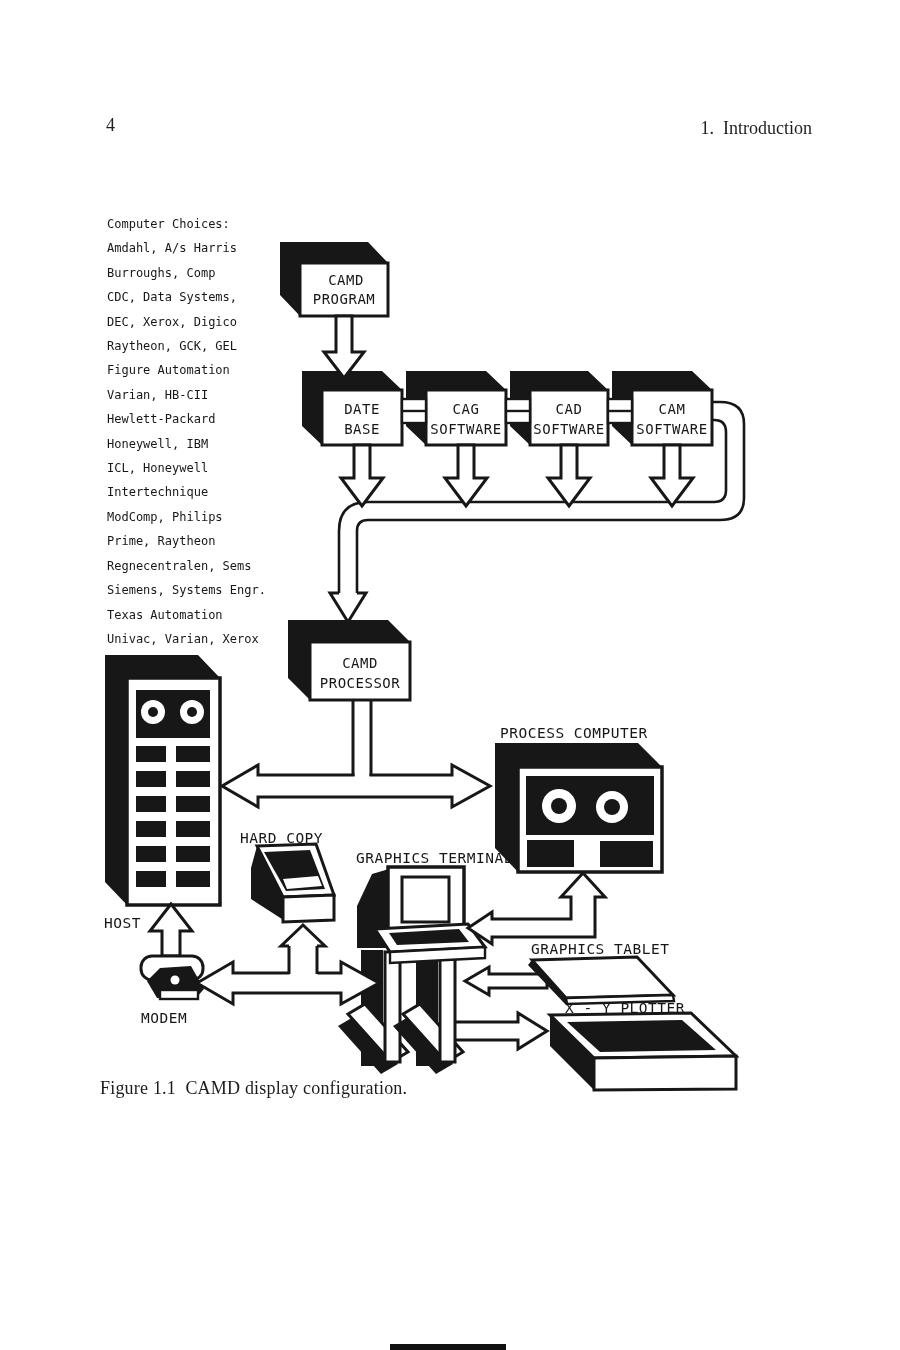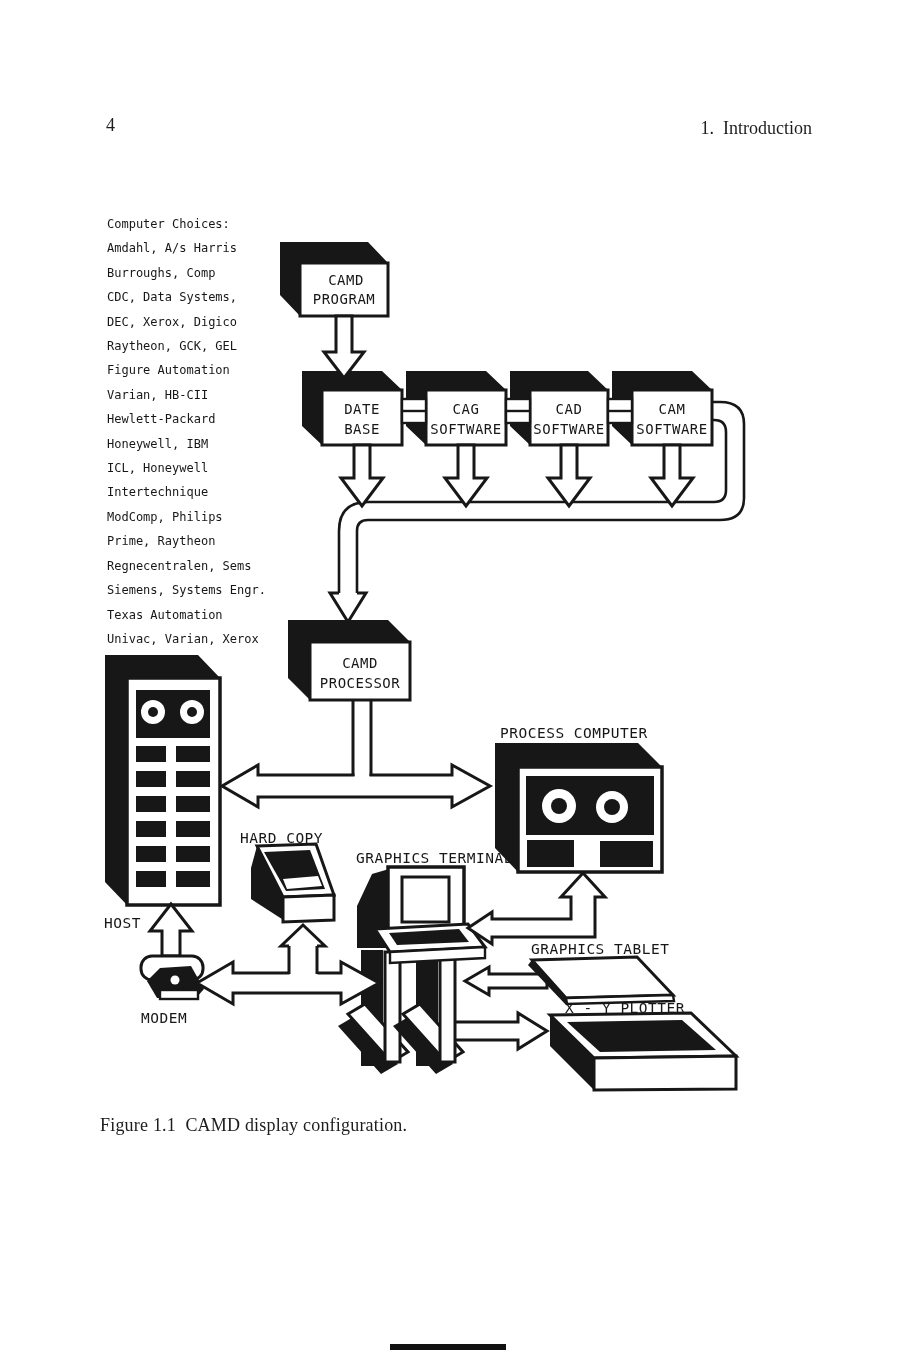--- a/index.html
+++ b/index.html
@@ -4,21 +4,21 @@
 <style>
   html,body{margin:0;padding:0;}
   body{width:900px;height:1350px;position:relative;background:#ffffff;overflow:hidden;
        font-family:"DejaVu Sans Mono",monospace;}
   .abs{position:absolute;}
   .serif{font-family:"Liberation Serif",serif;color:#1d1d1d;}
   .mono{font-family:"DejaVu Sans Mono",monospace;color:#171717;}
   #pageno{left:106px;top:115px;font-size:18px;}
   #chapter{right:88px;top:118px;font-size:18px;white-space:pre;}
   #choices{left:107px;top:212px;line-height:24.4px;font-size:12px;letter-spacing:0px;}
-  #caption{left:100px;top:1115px;font-size:18px;white-space:pre;letter-spacing:0.2px;}
+  #caption{left:100px;top:1078px;font-size:18px;white-space:pre;letter-spacing:0.2px;}
   #diagram-svg{position:absolute;left:0;top:0;}
   #scanbar{left:390px;top:1344px;width:116px;height:6px;background:#111;}
   svg text{font-family:"DejaVu Sans Mono",monospace;fill:#171717;}
   .boxlabel{font-size:14px;letter-spacing:0.5px;}
   .devlabel{font-size:14.5px;letter-spacing:0.5px;}
   .face{fill:#ffffff;stroke:#171717;stroke-width:3;}
   .face35{fill:#ffffff;stroke:#171717;stroke-width:3.5;}
   .ink{fill:#171717;}
   .wht{fill:#ffffff;}
   .arrow{fill:#ffffff;stroke:#171717;stroke-width:3;stroke-linejoin:miter;}

